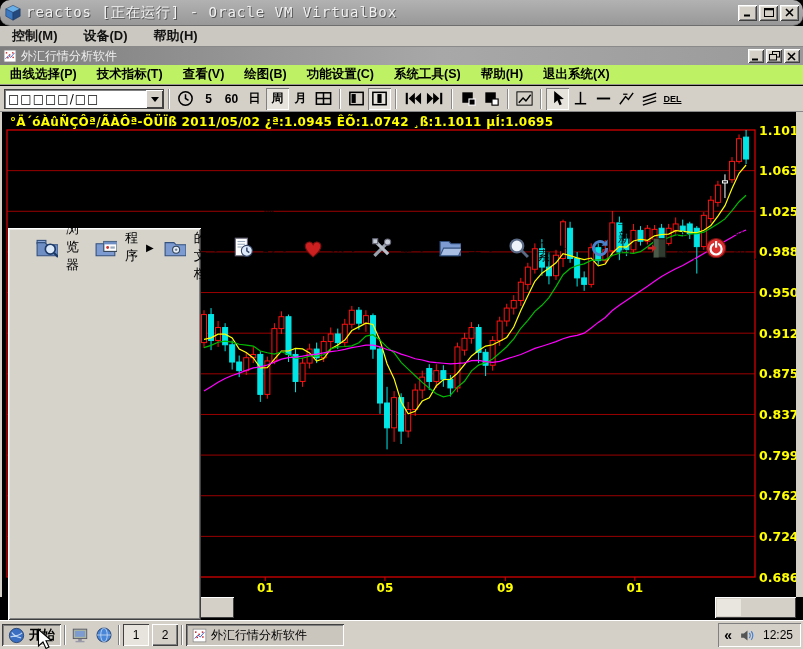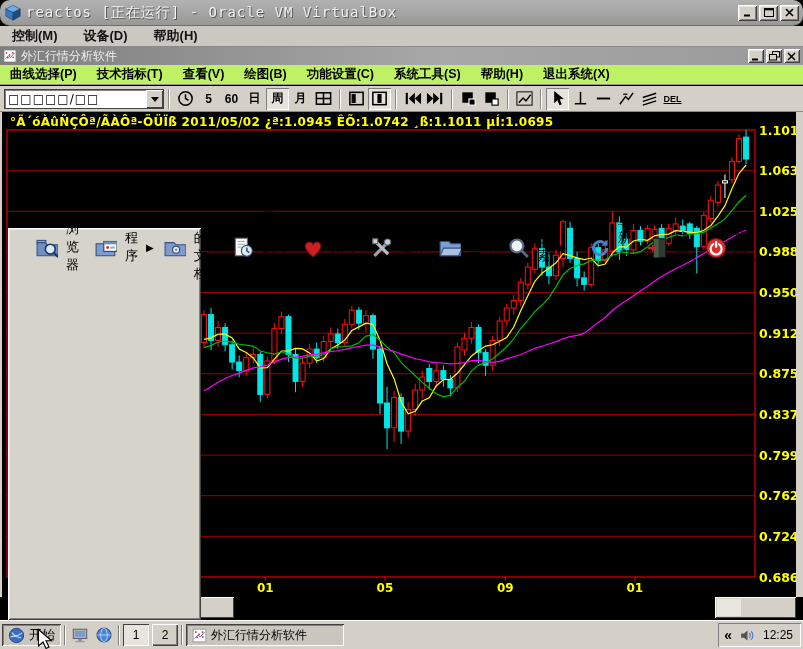--- a/index.html
+++ b/index.html
@@ -77,21 +77,21 @@
   .sm-arrow { margin-left:auto; margin-right:6px; font-size:10px; color:#000; }
   .sm-sep { height:2px; margin:4px 6px; border-top:1px solid #8a8a8a; border-bottom:1px solid #fff; }
 
   
   .taskbar { position:absolute; left:0; top:620px; width:803px; height:29px; background:#d4d0c8;
     border-top:1px solid #fff; z-index:60; display:flex; align-items:center; padding:0 2px; }
   .tk-btn { height:22px; display:flex; align-items:center; gap:4px; padding:0 6px; font-size:12px;
     background:#d4d0c8; box-shadow: inset 1px 1px 0 #fff, inset -1px -1px 0 #404040, inset -2px -2px 0 #808080; }
   .tk-btn.pressed { background:#cac6be; box-shadow: inset 1px 1px 0 #404040, inset -1px -1px 0 #fff, inset 2px 2px 0 #808080; }
   .tk-sep { width:2px; height:20px; margin:0 3px; border-left:1px solid #808080; border-right:1px solid #fff; }
-  .tk-start-label { font-weight:normal; font-size:13px; }
+  .tk-start-label { font-weight:bold; font-size:13px; }
   .tk-ql { width:22px; height:22px; display:flex; align-items:center; justify-content:center; }
   .tk-desk { width:26px; justify-content:center; }
   .tk-desk.active { background:#e7e4dd; box-shadow: inset 1px 1px 0 #404040, inset -1px -1px 0 #fff; }
   .tk-task { width:158px; }
   .tk-task span { white-space:nowrap; overflow:hidden; }
   .tray { margin-left:auto; height:24px; display:flex; align-items:center; gap:7px; padding:0 8px 0 6px;
     box-shadow: inset 1px 1px 0 #808080, inset -1px -1px 0 #fff; font-size:12px; }
   .tray-expand { font-size:14px; font-weight:bold; }
 
   .cursor { position:absolute; left:37px; top:628px; z-index:100; pointer-events:none; }

